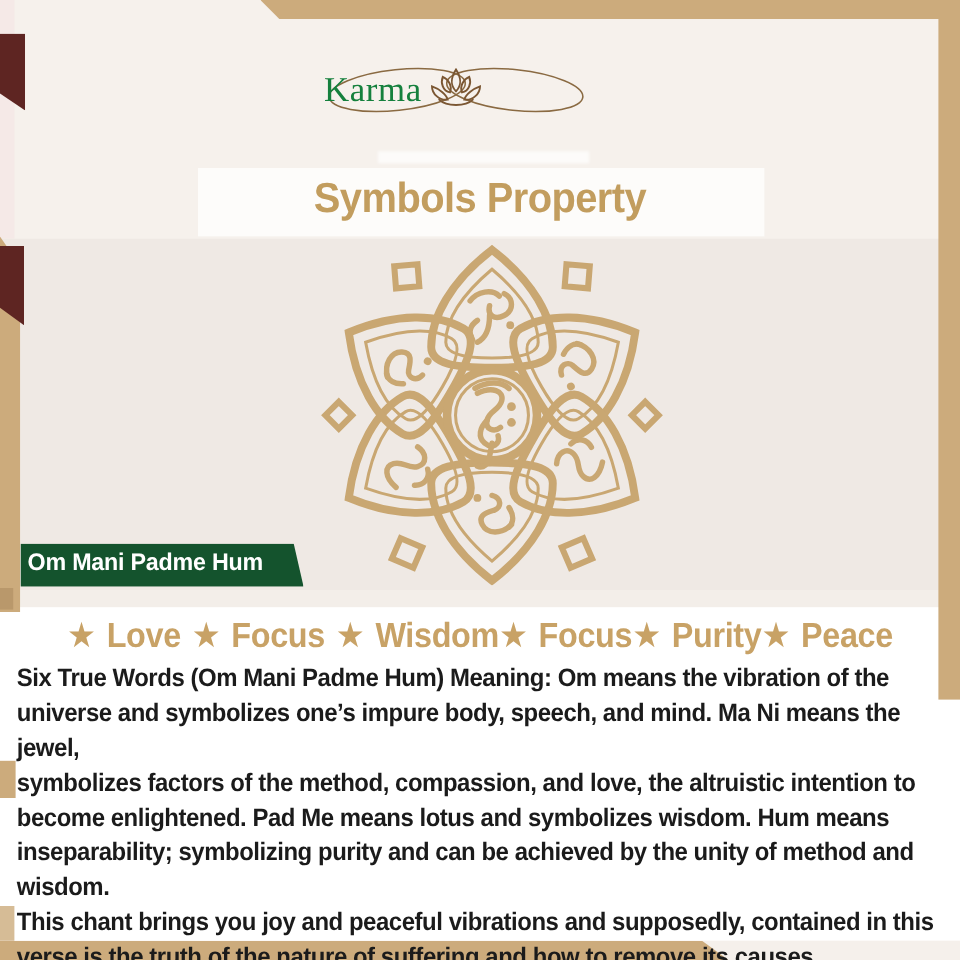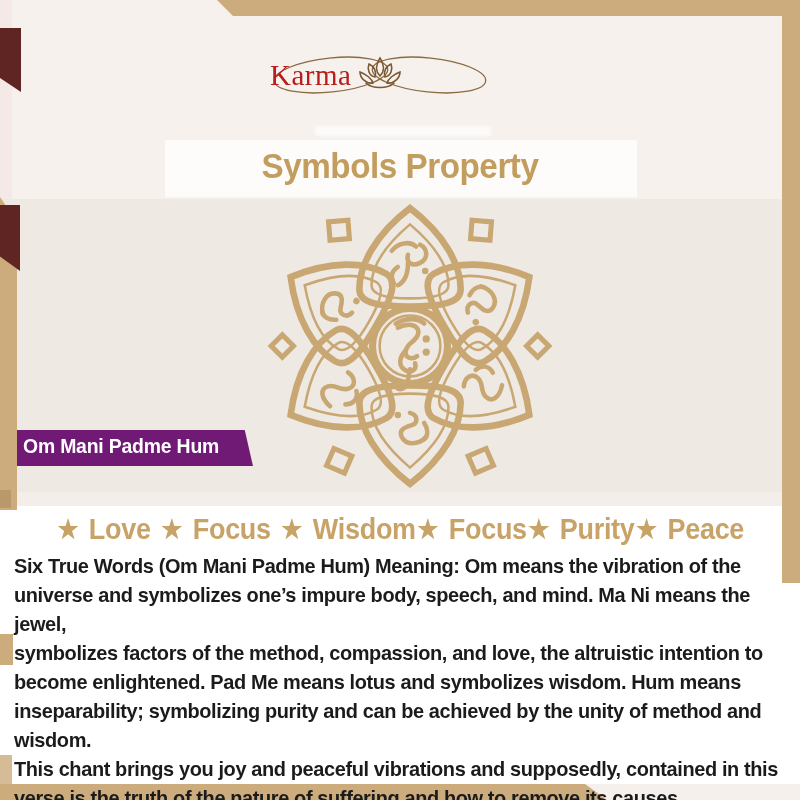--- a/index.html
+++ b/index.html
@@ -32,37 +32,37 @@
   .maroon{background:#5e2522;}
   #corner-accent-top{left:0;top:28px;width:21px;height:64px;
       clip-path:polygon(0 0,100% 0,100% 100%,0 78%);}
   #corner-accent-mid{left:0;top:205px;width:20px;height:66px;
       clip-path:polygon(0 0,100% 0,100% 100%,0 78%);}
 
   
   #logo{left:268px;top:44px;width:224px;height:64px;}
   #logo svg{position:absolute;left:0;top:0;}
   .logo-word{position:absolute;top:15px;font-family:"Liberation Serif","DejaVu Serif",serif;
-             font-size:29px;color:#b91c1c;letter-spacing:.5px;white-space:nowrap;}
+             font-size:29px;color:#15803d;letter-spacing:.5px;white-space:nowrap;}
   #logo-word-1{left:2px;width:76px;text-align:center;}
   #logo-word-2{left:134px;width:84px;text-align:center;}
 
   
   #heading-box{left:165px;top:140px;width:472px;height:57px;background:#fdfcfa;}
   #ghost-bar{left:315px;top:126px;width:176px;height:10px;background:rgba(255,255,255,.72);
              filter:blur(1.5px);}
   #page-title{left:0;top:146px;width:800px;text-align:center;font-weight:bold;
               font-size:35px;color:#c29d5e;letter-spacing:-.5px;
               transform:scaleX(.95);transform-origin:50% 0;}
 
   
   #mandala{left:258px;top:204px;width:304px;height:284px;}
 
   
-  #badge{left:17px;top:430px;width:236px;height:36px;background:#701a75;
+  #badge{left:17px;top:453px;width:236px;height:36px;background:#14532d;
          clip-path:polygon(0 0,96.5% 0,100% 100%,0 100%);}
   #badge-label{position:absolute;left:6px;top:5px;color:#ffffff;font-weight:bold;
                font-size:20px;letter-spacing:-.2px;white-space:nowrap;
                transform:scaleX(.97);transform-origin:0 0;}
 
   
   #qualities-row{left:0;top:512px;width:800px;text-align:center;font-weight:bold;
                  font-size:29px;color:#c8a266;letter-spacing:-.3px;word-spacing:2px;
                  transform:scaleX(.93);transform-origin:50% 0;white-space:nowrap;}
 

